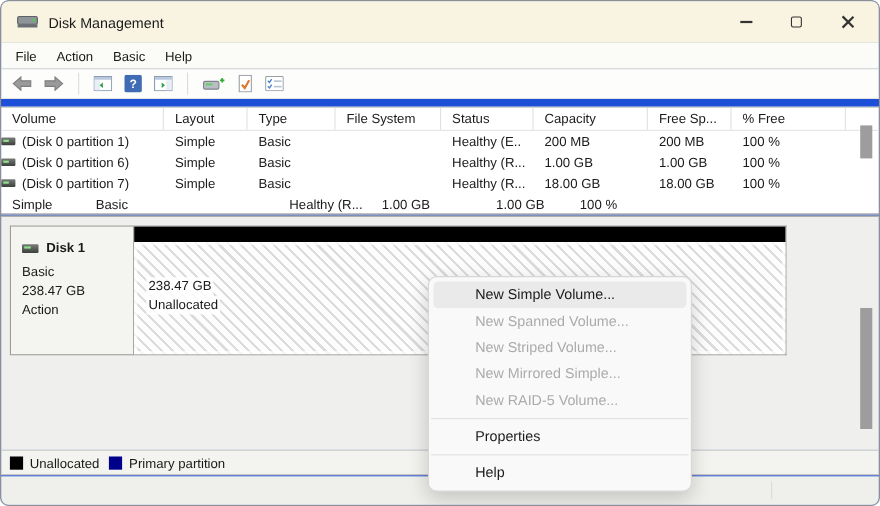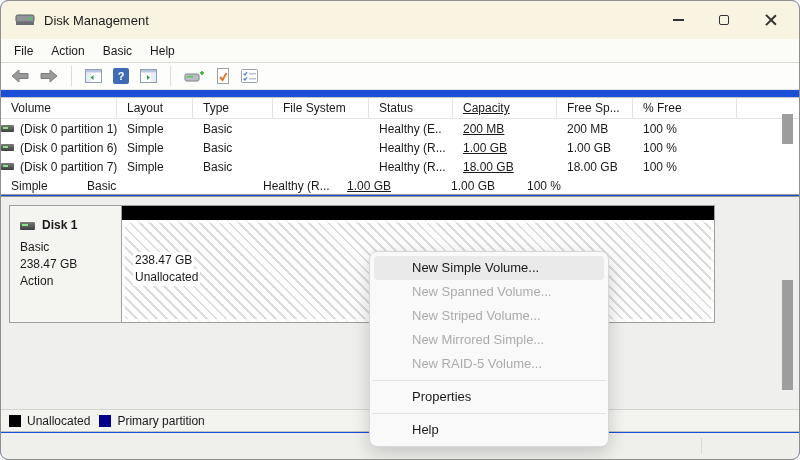--- a/index.html
+++ b/index.html
@@ -30,22 +30,22 @@
   .tb-sep { width:1px; height:20px; background:#dcdcd8; margin:0 4px; }
   .tb-btn { display:flex; align-items:center; justify-content:center; padding:2px; }
 
   
   .table-wrap { position:absolute; left:0; right:0; top:96px; height:98px; background:#fff;
     border-top:1px solid #c6c6c3; border-bottom:1px solid #9b9b98; }
   .thead { display:flex; height:21px; border-bottom:1px solid #e3e3e1; font-size:12px; }
   .th { padding:3px 4px 0 10px; border-right:1px solid #e0e0de; white-space:nowrap; overflow:hidden; }
   .tr { display:flex; height:19px; align-items:center; font-size:12px; }
   .td { padding:0 4px 0 10px; white-space:nowrap; overflow:hidden; }
-  .c0{width:116px;} .c1{width:76px;} .c2{width:80px;} .c3{width:96px;}
-  .c4{width:84px;} .c5{width:104px;text-decoration:underline;} .c6{width:76px;} .c7{width:104px;}
+  .c0{width:148px;} .c1{width:76px;} .c2{width:80px;} .c3{width:96px;}
+  .c4{width:84px;} .c5{width:104px;} .c6{width:76px;} .c7{width:104px;}
   .vol-cell { display:flex; align-items:center; gap:6px; padding-left:0; }
   .vol-ico { width:13px; height:7px; flex:none; border-radius:1px;
     background:linear-gradient(#787d78,#3c403c); position:relative; }
   .vol-ico::after { content:""; position:absolute; left:2px; top:2px; width:5px; height:2px; background:#8fe08f; }
 
   
   .vtrack { position:absolute; width:17px; background:#f3f3f0; }
   .vthumb { position:absolute; left:3px; width:11px; background:#9d9d9d; }
   .track-top { right:3px; top:97px; height:97px; background:transparent; }
   .thumb-top { top:16px; height:30px; }
@@ -74,21 +74,21 @@
   .legend { position:absolute; left:0; right:0; top:408px; height:23px; background:#f3f3f0;
     border-top:1px solid #d2d2cf; border-bottom:1px solid #c2c2bf;
     display:flex; align-items:center; padding-left:8px; gap:9px; font-size:12px; }
   .legend-item { display:flex; align-items:center; gap:6px; }
   .swatch { width:12px; height:12px; }
   .swatch-black { background:#000; } .swatch-navy { background:#00008b; }
   .statusbar { position:absolute; left:0; right:0; top:432px; bottom:0; background:#efefec; }
   .status-divider { position:absolute; left:700px; top:5px; bottom:5px; width:1px; background:#dadad7; }
 
   
-  .context-menu { position:absolute; left:368px; top:250px; width:240px; background:#f9f9f9;
+  .context-menu { position:absolute; left:388px; top:250px; width:240px; background:#f9f9f9;
     border:1px solid #d7d7d7; border-radius:8px; box-shadow:0 6px 18px rgba(0,0,0,.18);
     padding:4px 0; z-index:60; font-size:13px; }
   .menu-entry { height:24px; line-height:24px; padding-left:42px; white-space:nowrap; }
   .menu-entry.highlighted { background:#eaeaea; border-radius:4px; margin:0 4px; padding-left:38px; }
   .menu-entry.disabled { color:#ababab; }
   .menu-sep { height:1px; background:#e2e2e2; margin:4px 2px; }
 </style>
 </head>
 <body>
 

